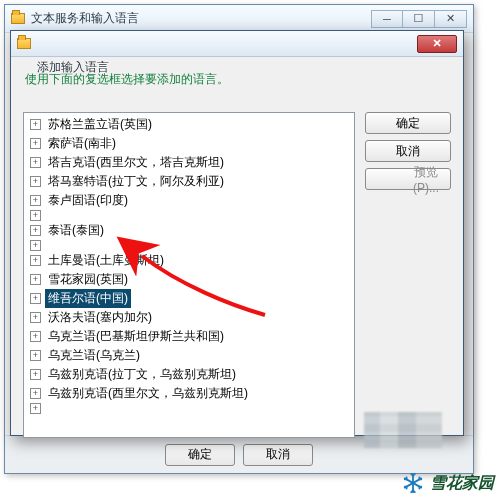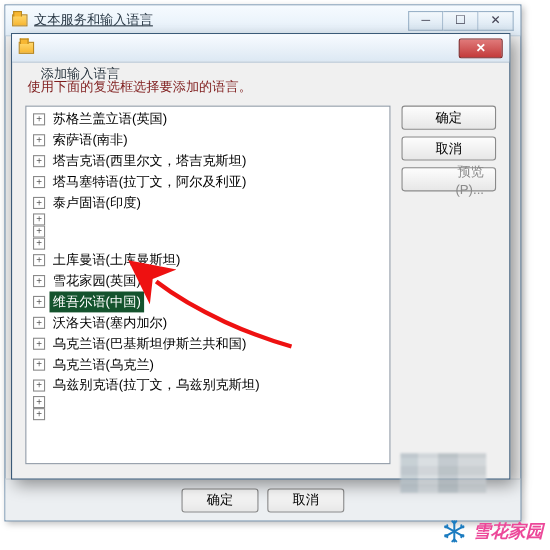--- a/index.html
+++ b/index.html
@@ -33,21 +33,21 @@
   .titlebar-icon {
     width: 14px; height: 11px;
     background: linear-gradient(#ffd76a,#f7b733);
     border: 1px solid #b8871f;
     position: relative;
   }
   .titlebar-icon::before {
     content:""; position:absolute; left:0; top:-4px; width:6px; height:4px;
     background:#f7b733; border:1px solid #b8871f; border-bottom:none;
   }
-  .parent-title { color:#2b3a47; font-size:12px;text-decoration:underline; }
+  .parent-title { color:#2b3a47; font-size:12px; }
   .parent-winbtns {
     margin-left:auto; display:flex; gap:0;
   }
   .winbtn {
     width:32px; height:18px;
     background: linear-gradient(#f3f8fc,#d9e6f2);
     border:1px solid #9ab2c8;
     display:flex; align-items:center; justify-content:center;
     color:#445; font-size:11px;
   }
@@ -61,21 +61,20 @@
   }
   .btn {
     min-width:70px; height:22px;
     background: linear-gradient(#fdfdfd,#e7e7e7);
     border:1px solid #8a8a8a;
     border-radius:3px;
     font-size:12px;
     padding:0 10px;
     display:inline-flex; align-items:center; justify-content:center;
     cursor:default;
-    text-align:right;
   }
 
   
   .dialog {
     position:absolute;
     left:10px; top:30px;
     width:454px; height:406px;
     background:#f0f0f0;
     border:1px solid #3b5a78;
     box-shadow:4px 6px 14px rgba(0,0,0,.4);
@@ -93,21 +92,21 @@
     background: linear-gradient(#e07a7a,#c33b3b);
     border:1px solid #7c1f1f;
     border-radius:2px;
     color:#fff; font-weight:bold; font-size:11px;
     display:flex; align-items:center; justify-content:center;
   }
   .dlg-body {
     position:absolute; top:26px; left:0; right:0; bottom:0;
     padding:10px 12px 12px 12px;
   }
-  .instruction { margin:4px 0 8px 2px; color:#7f1d1d; }
+  .instruction { margin:4px 0 24px 2px; color:#15803d; }
   .content-row { display:flex; gap:10px; height:calc(100% - 30px); }
   .treebox {
     flex:1;
     background:#fff;
     border:1px solid #8f9aa6;
     overflow:auto;
     position:relative;
   }
   .tree {
     list-style:none;
@@ -125,21 +124,21 @@
     border:1px solid #8a8a8a;
     margin-right:4px;
     display:inline-flex; align-items:center; justify-content:center;
     font-size:9px; line-height:9px; color:#555;
     background:#fff;
     flex-shrink:0;
     overflow: hidden;
   }
   .lbl { padding:0 3px; }
   .lbl.selected {
-    background:#14532d;
+    background:#0c4a6e;
     color:#fff;
   }
   .sidebtns {
     width:86px;
     display:flex; flex-direction:column; gap:6px;
   }
   .sidebtns .btn { width:86px; }
   .btn.disabled { color:#8a8a8a;padding-left:46px; }
 
   
@@ -148,21 +147,21 @@
     left:130px; top:250px;
     width:140px; height:70px;
   }
   .arrow svg { width:100%; height:100%; overflow:visible; }
 
   
   .watermark {
     position:absolute; right:6px; bottom:6px;
     display:flex; align-items:center; gap:6px;
     font-size:16px; font-style:italic; font-weight:bold;
-    color:#ec4899;
+    color:#14532d;
   }
   .wm-icon svg { display:block; }
   .pixarea {
     position:absolute; right:58px; bottom:52px; width:78px; height:36px;
     background:
       linear-gradient(90deg,#b4c1c9 0 16px,#cfd6db 16px 34px,#aeb9c0 34px 52px,#c5ccd1 52px 78px);
     filter: blur(1px);
     opacity:.7;
   }
   .pixarea::after{
@@ -219,20 +218,21 @@
             </li>
             <li>
               <span class="exp">+</span>
               <span class="lbl">泰卢固语(印度)</span>
             </li>
             <li>
               <span class="exp">+</span>
             </li>
             <li>
               <span class="exp">+</span>
+              <span class="lbl">泰语(泰国)</span>
             </li>
             <li>
               <span class="exp">+</span>
             </li>
             <li>
               <span class="exp">+</span>
               <span class="lbl">土库曼语(土库曼斯坦)</span>
             </li>
             <li>
               <span class="exp">+</span>
@@ -253,20 +253,21 @@
             <li>
               <span class="exp">+</span>
               <span class="lbl">乌克兰语(乌克兰)</span>
             </li>
             <li>
               <span class="exp">+</span>
               <span class="lbl">乌兹别克语(拉丁文，乌兹别克斯坦)</span>
             </li>
             <li>
               <span class="exp">+</span>
+              <span class="lbl">乌兹别克语(西里尔文，乌兹别克斯坦)</span>
             </li>
             <li>
               <span class="exp">+</span>
             </li>
           </ul>
       </div>
       <div class="sidebtns">
         <button class="btn">确定</button>
         <button class="btn">取消</button>
         <button class="btn disabled">预览(P)...</button>

